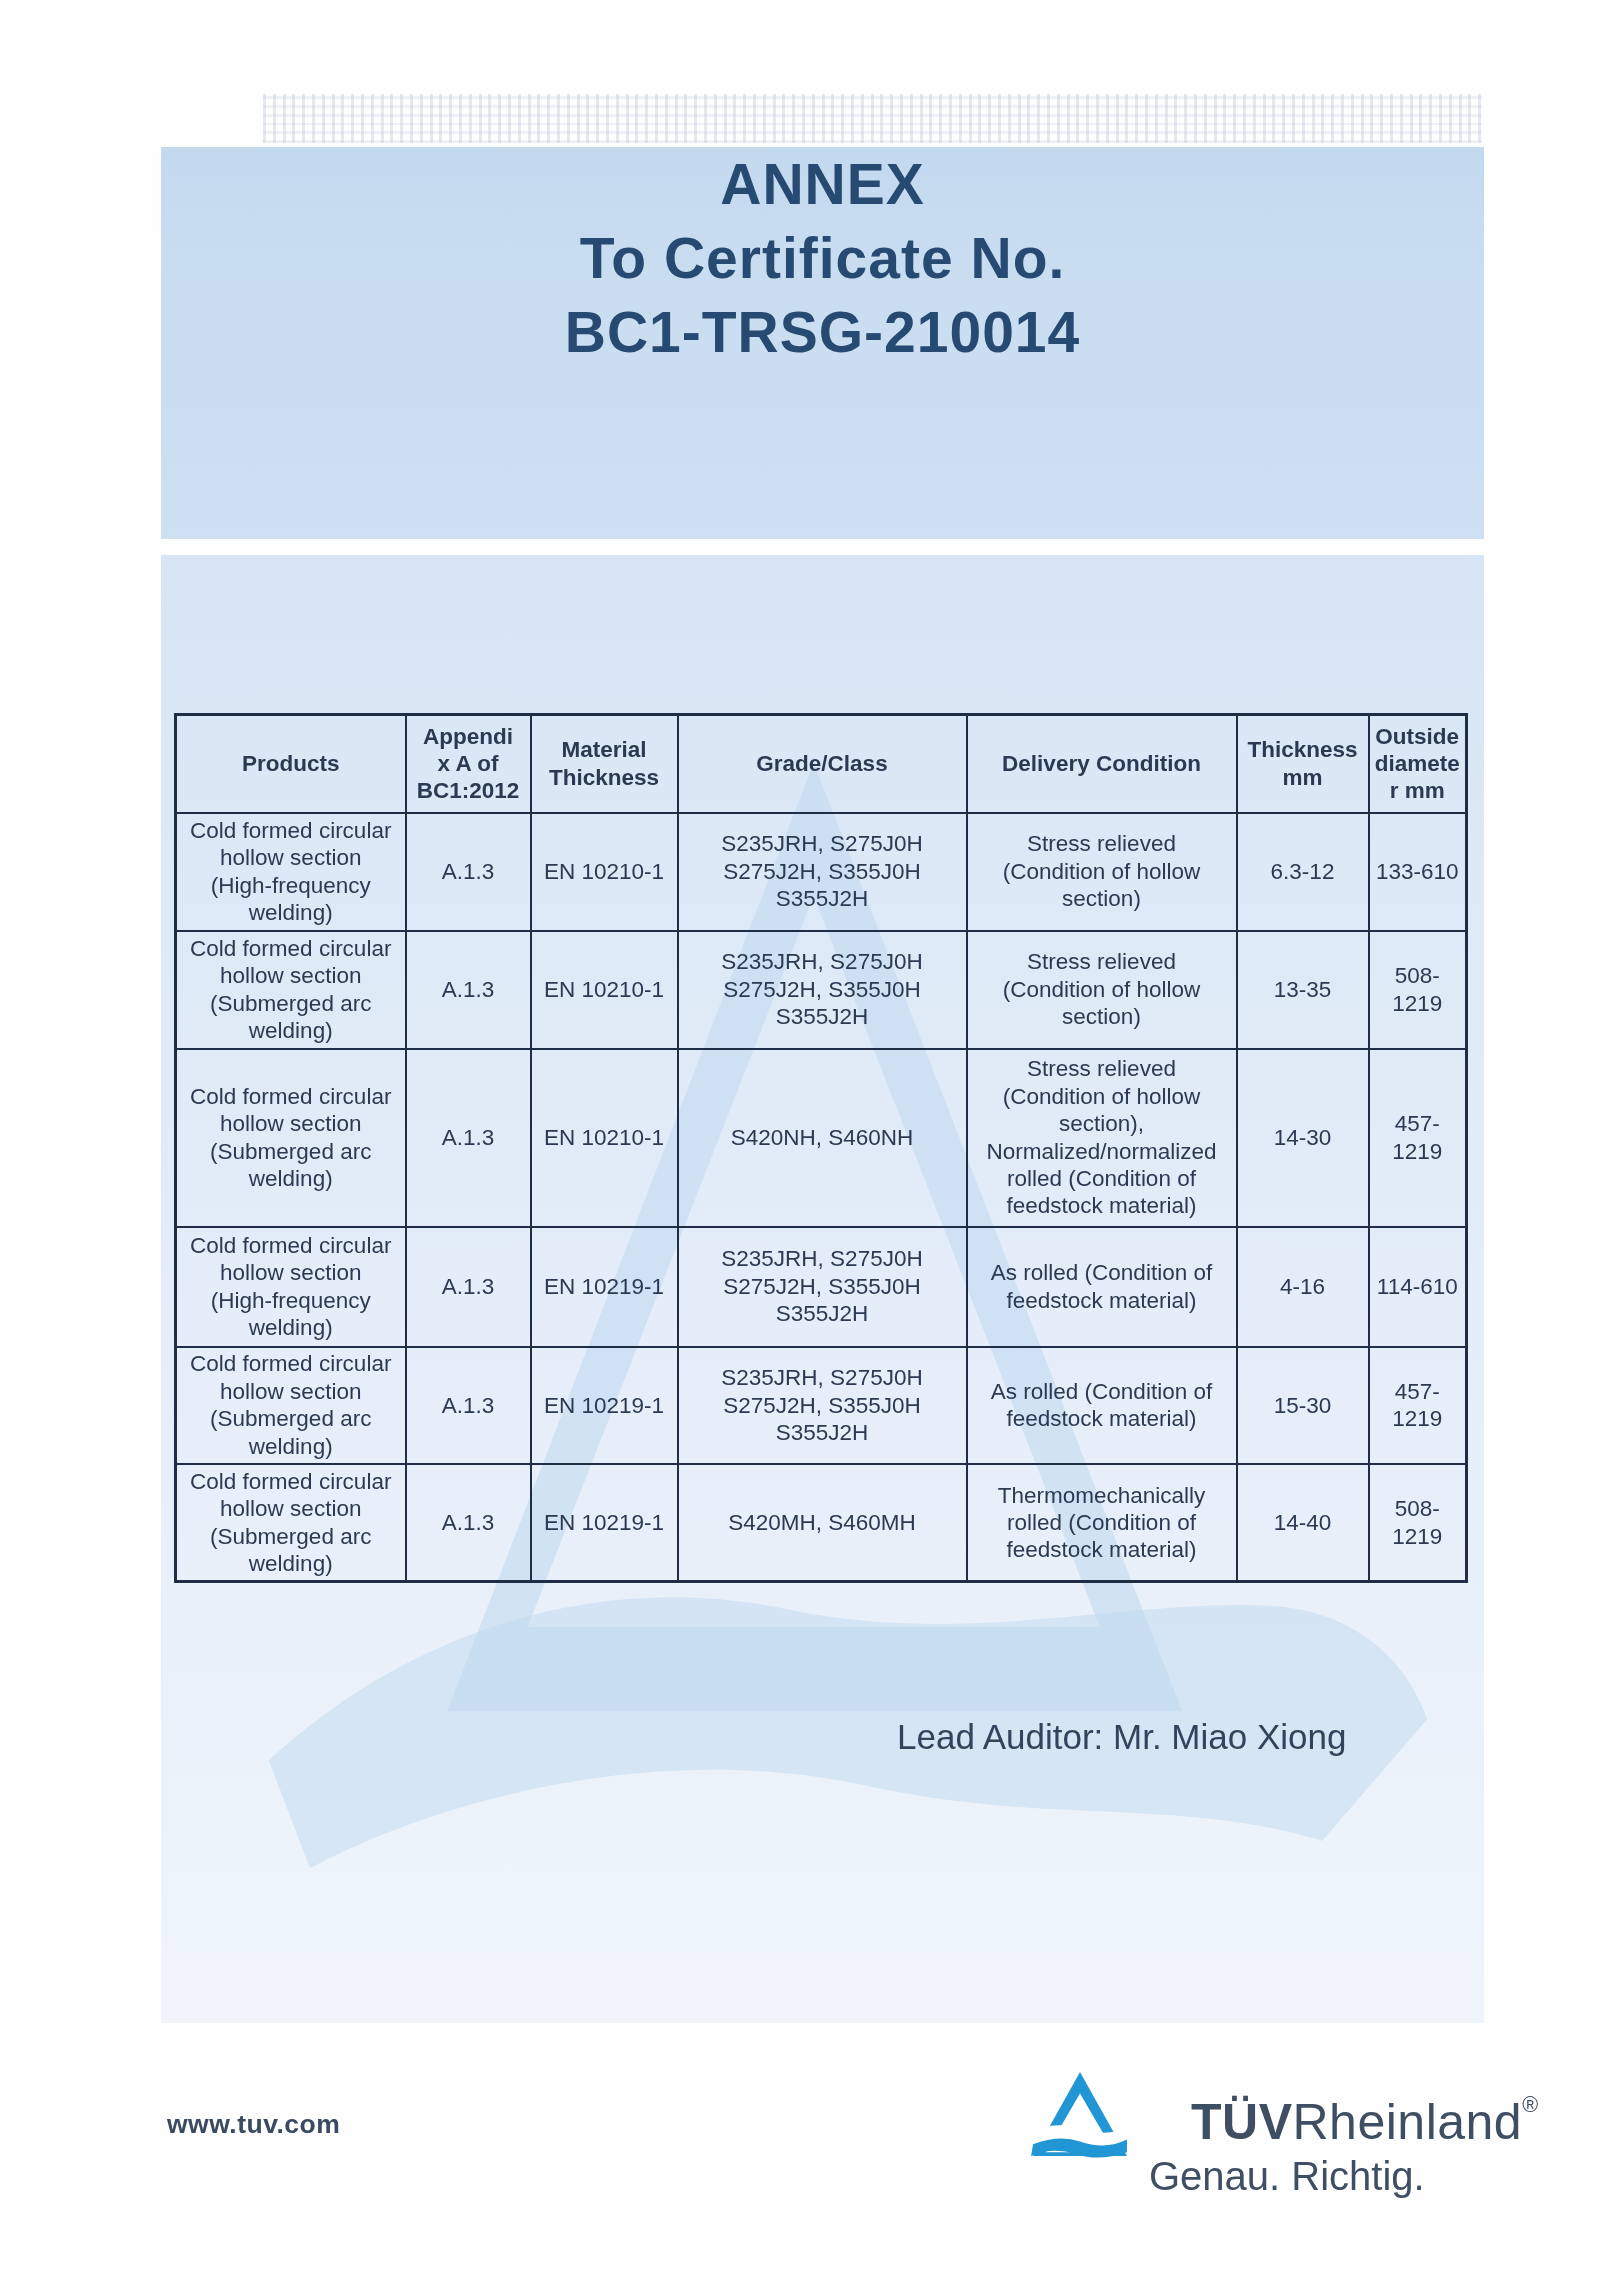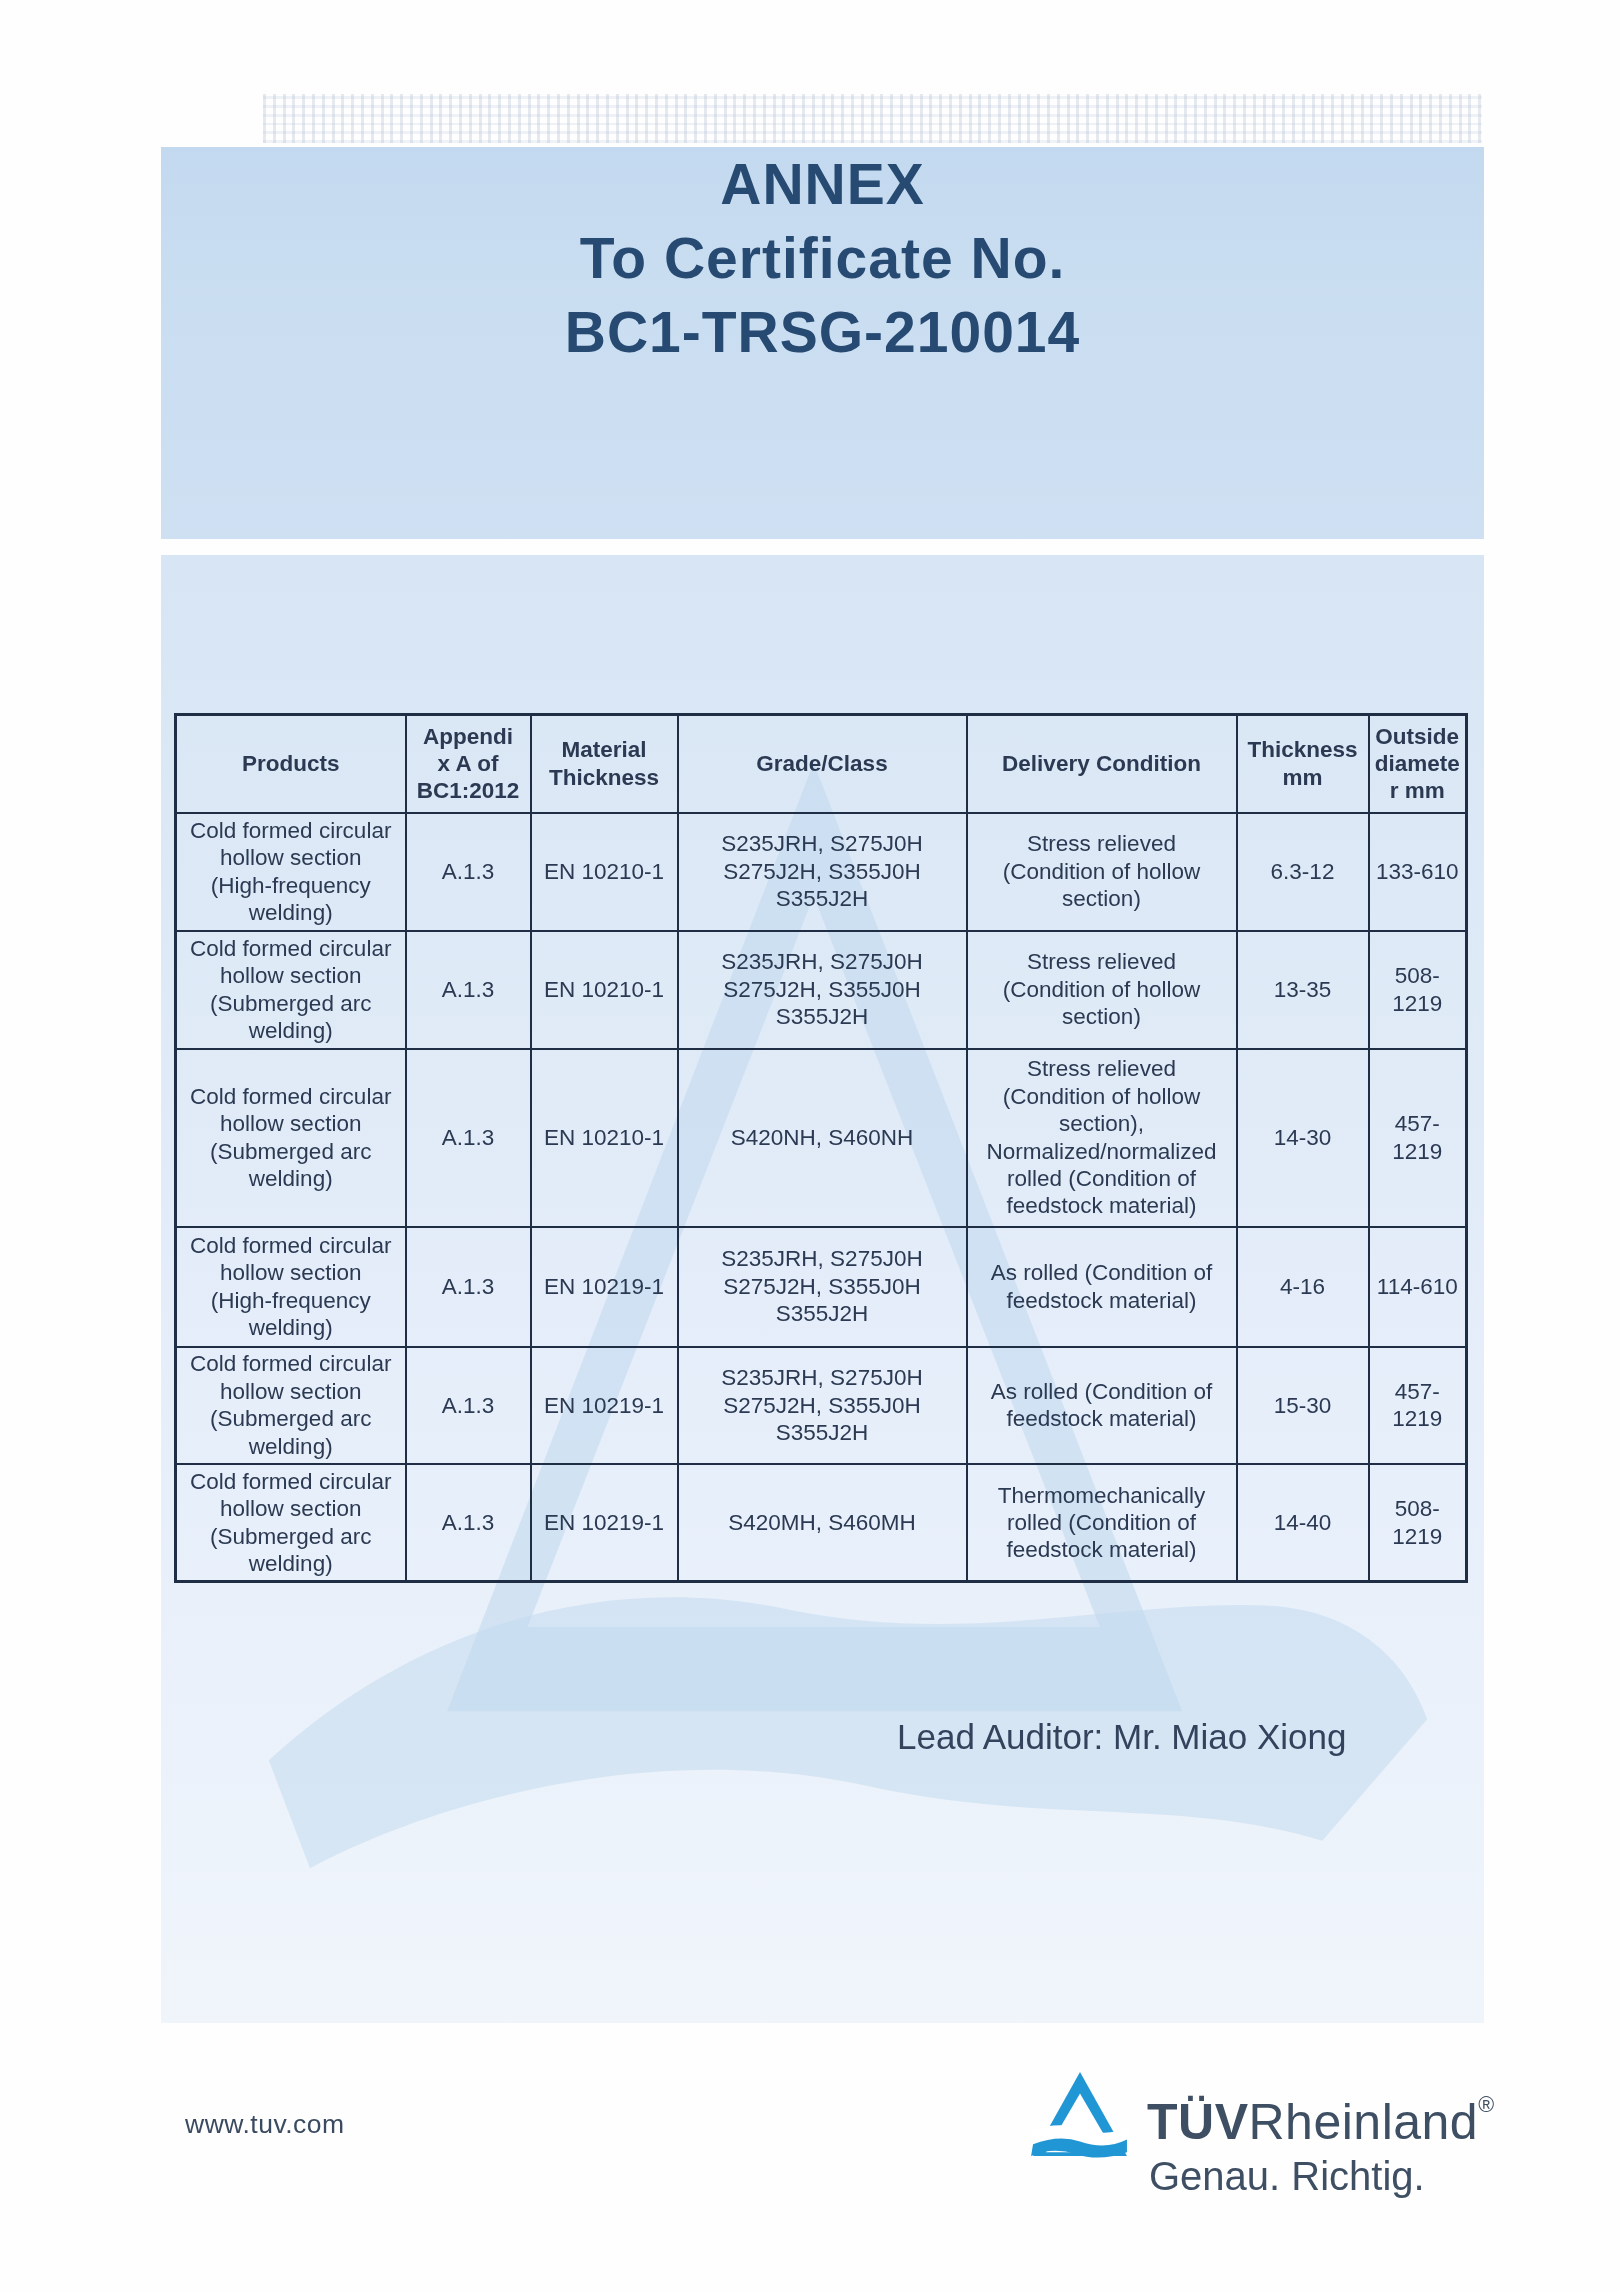--- a/index.html
+++ b/index.html
@@ -48,30 +48,30 @@
     font-weight:normal;
   }
   table.products { border:3.9px solid #1f2d45; }
   table.products thead th { font-weight:bold; height:98px; }
   .lead-auditor {
     position:absolute; left:897px; top:1717px;
     font-size:35px; color:#33435c;
   }
   
   .footer-url {
-    position:absolute; left:185px; top:2109px;
-    font-size:26.5px; color:#3a4a61; letter-spacing:0.5px;
+    position:absolute; left:167px; top:2109px;
+    font-size:26.5px; color:#3a4a61; letter-spacing:0.5px;font-weight:bold;
   }
   .logo { position:absolute; left:1031px; top:2070px; width:451px; height:127px; }
   .logo-triangle { position:absolute; left:0; top:0; width:98px; height:90px; }
   .logo-wordmark {
     position:absolute; left:116px; top:21.6px;
     font-size:50px; color:#3f4f63; letter-spacing:0.5px; white-space:nowrap;
   }
-  .logo-wordmark .tuv { font-weight:bold; }
+  .logo-wordmark .tuv { font-weight:bold;margin-left:44px; }
   .logo-wordmark .reg { font-size:21.6px; vertical-align:27.4px; }
   .logo-tagline {
     position:absolute; left:118px; top:84px;
     font-size:40px; color:#3f4f63;
   }
 </style>
 </head>
 <body>
 
 <div id="page">

